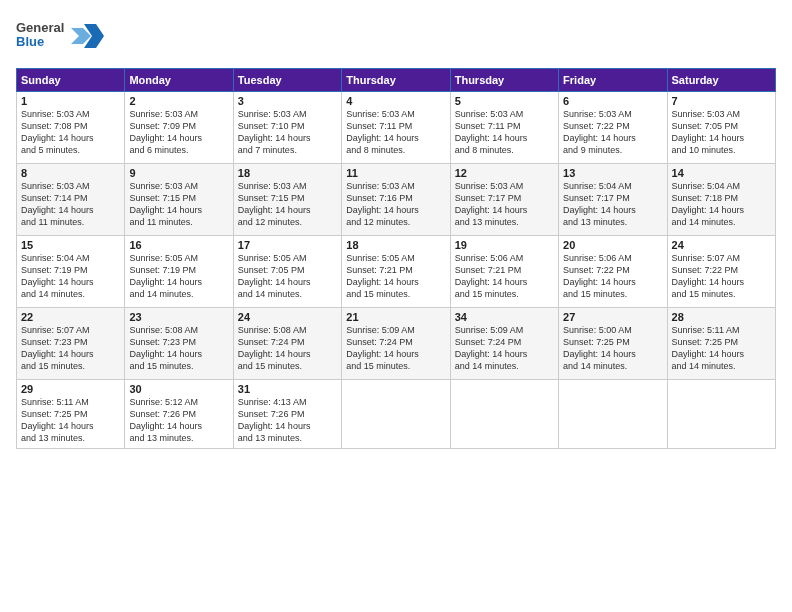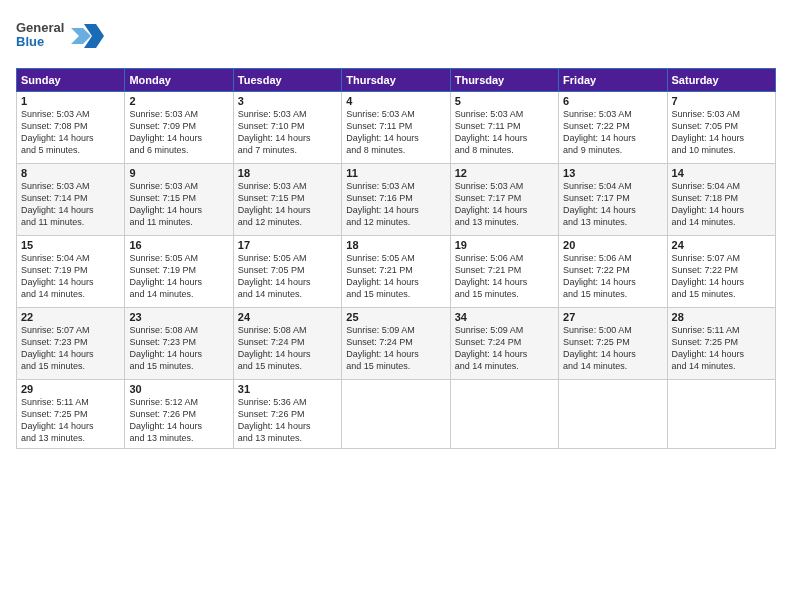--- a/index.html
+++ b/index.html
@@ -285,21 +285,21 @@
             <div class="cell-text">and 15 minutes.</div>
           </td>
           <td>
             <span class="day-num">24</span>
             <div class="cell-text">Sunrise: 5:08 AM</div>
             <div class="cell-text">Sunset: 7:24 PM</div>
             <div class="cell-text">Daylight: 14 hours</div>
             <div class="cell-text">and 15 minutes.</div>
           </td>
           <td>
-            <span class="day-num">25</span>
+            <span class="day-num">21</span>
             <div class="cell-text">Sunrise: 5:09 AM</div>
             <div class="cell-text">Sunset: 7:24 PM</div>
             <div class="cell-text">Daylight: 14 hours</div>
             <div class="cell-text">and 15 minutes.</div>
           </td>
           <td>
             <span class="day-num">34</span>
             <div class="cell-text">Sunrise: 5:09 AM</div>
             <div class="cell-text">Sunset: 7:24 PM</div>
             <div class="cell-text">Daylight: 14 hours</div>
@@ -330,21 +330,21 @@
           </td>
           <td>
             <span class="day-num">30</span>
             <div class="cell-text">Sunrise: 5:12 AM</div>
             <div class="cell-text">Sunset: 7:26 PM</div>
             <div class="cell-text">Daylight: 14 hours</div>
             <div class="cell-text">and 13 minutes.</div>
           </td>
           <td>
             <span class="day-num">31</span>
-            <div class="cell-text">Sunrise: 5:36 AM</div>
+            <div class="cell-text">Sunrise: 4:13 AM</div>
             <div class="cell-text">Sunset: 7:26 PM</div>
             <div class="cell-text">Daylight: 14 hours</div>
             <div class="cell-text">and 13 minutes.</div>
           </td>
           <td></td>
           <td></td>
           <td></td>
           <td></td>
         </tr>
       </tbody>

